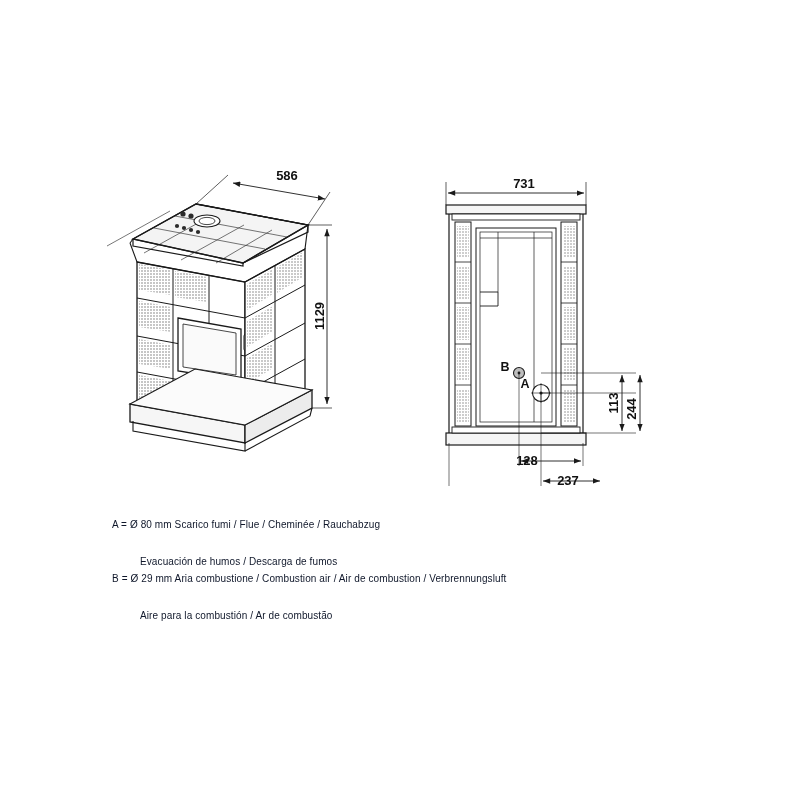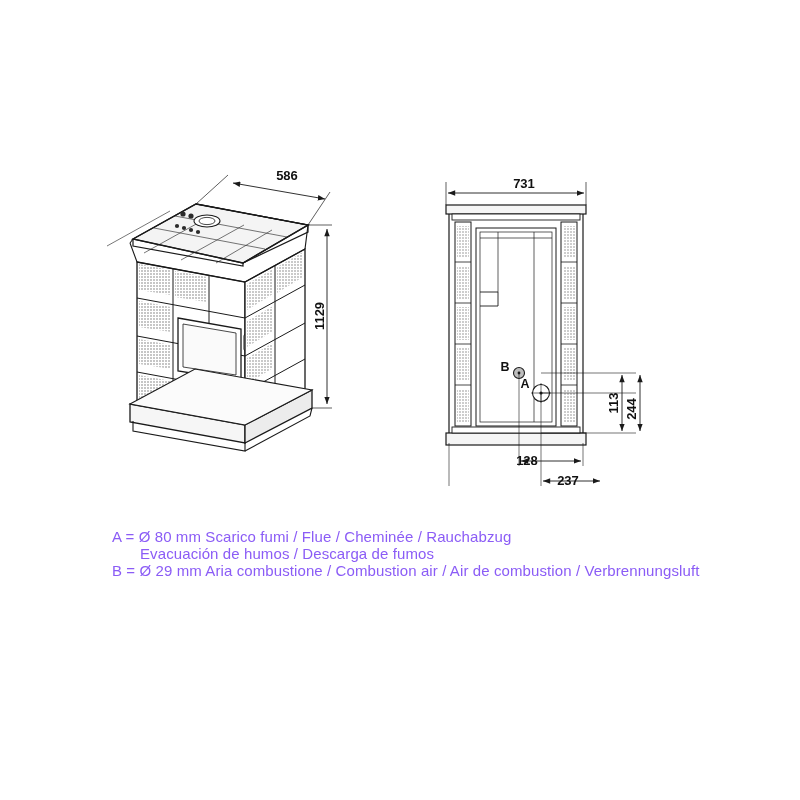--- a/index.html
+++ b/index.html
@@ -18,32 +18,33 @@
   #canvas {
     position: absolute;
     left: 0;
     top: 0;
     width: 800px;
     height: 800px;
   }
   .legend {
     position: absolute;
     left: 112px;
-    top: 528px;
+    top: 516px;
     width: 640px;
-    font-size: 15px;
+    font-size: 10px;
     line-height: 17px;
     letter-spacing: 0.1px;
-    color: #8b5cf6;
+    color: #0f172a;
   }
   .legend-line {
     white-space: nowrap;
   }
   .legend-indent {
     padding-left: 28px;
+    margin-top: 20px;
   }
   svg text {
     font-family: "Liberation Sans", sans-serif;
     fill: #111;
   }
   .dim-text {
     font-size: 13px;
     font-weight: bold;
   }
   .callout-text {
@@ -276,13 +277,14 @@
       <line x1="543" y1="481" x2="600" y2="481" stroke="#1a1a1a" stroke-width="0.9" marker-start="url(#arrStart)" marker-end="url(#arrEnd)"></line>
       <text class="dim-text" x="568" y="485" text-anchor="middle">237</text>
     </g>
   </g>
 </svg>
 
 <div class="legend">
   <div class="legend-line">A = Ø 80 mm  Scarico fumi / Flue / Cheminée / Rauchabzug</div>
   <div class="legend-line legend-indent">Evacuación de humos / Descarga de fumos</div>
   <div class="legend-line">B = Ø 29 mm  Aria combustione / Combustion air / Air de combustion / Verbrennungsluft</div>
+  <div class="legend-line legend-indent">Aire para la combustión / Ar de combustão</div>
 </div>
 
 </body></html>

